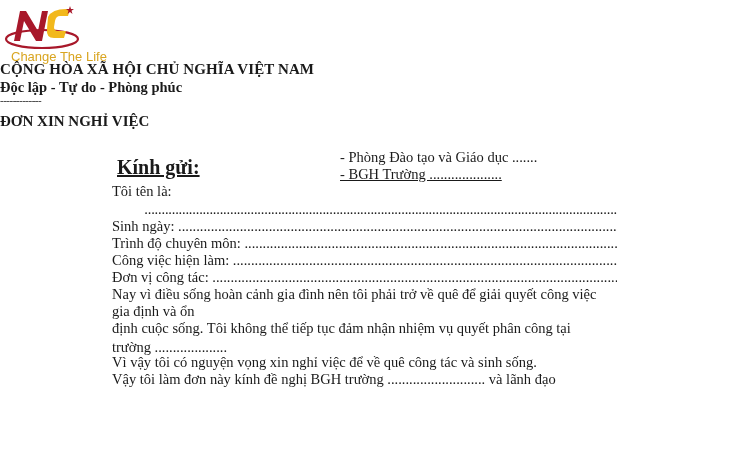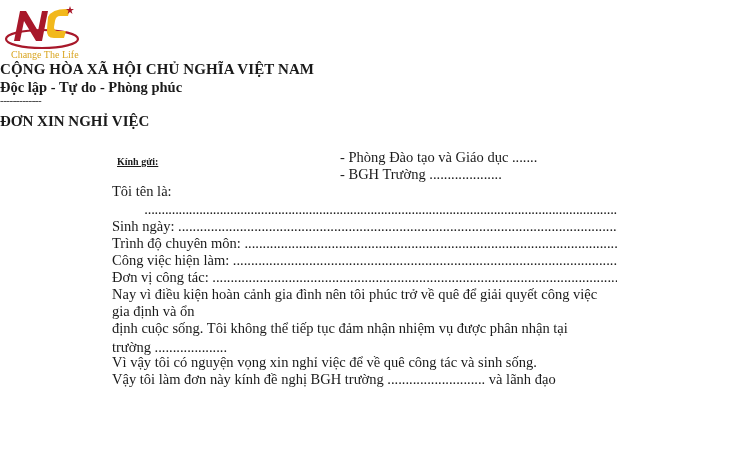--- a/index.html
+++ b/index.html
@@ -1,28 +1,28 @@
 <!DOCTYPE html>
 <html><head>
 <meta charset="utf-8">
 <style>
   html, body { margin:0; padding:0; }
   body { width:750px; height:450px; background:#ffffff; position:relative; overflow:hidden;
          font-family:"Liberation Serif", "DejaVu Serif", serif; color:#1a1a1a; }
   .logo { position:absolute; left:4px; top:3px; width:80px; height:60px; }
-  .logo-tag { position:absolute; left:11px; top:49px; font-family:Liberation Serif, serif;
-              font-size:10px; color:#d9a520; white-space:nowrap; }
+  .logo-tag { position:absolute; left:11px; top:49px; font-family:Liberation Sans, sans-serif;
+              font-size:13px; color:#d9a520; white-space:nowrap; }
   .center { position:absolute; left:0; width:730px; text-align:left; font-weight:bold; white-space:nowrap; }
   .t1 { top:61px; font-size:15px; letter-spacing:0.1px; }
   .t2 { top:79px; font-size:14.5px; }
   .t3 { top:94px; font-size:11px; font-weight:normal; letter-spacing:-0.5px; }
   .t4 { top:113px; font-size:15px;font-family:Liberation Serif, serif; }
-  .kinh { position:absolute; left:117px; top:156px; font-size:10px; font-weight:bold;text-decoration:underline; }
+  .kinh { position:absolute; left:117px; top:156px; font-size:20px; font-weight:bold;text-decoration:underline; }
   .rcpt { position:absolute; left:340px; font-size:14.5px; white-space:nowrap; }
-  .r1 { top:149px; } .r2 { top:166px; }
+  .r1 { top:149px; } .r2 { top:166px;text-decoration:underline; }
   .line { position:absolute; left:112px; font-size:14.5px; white-space:nowrap; overflow:hidden; line-height:17px;text-align:right; }
   .fill { width:505px; }
   .dots { letter-spacing:-0.2px; }
 </style>
 </head>
 <body>
 
 <div>
   <svg class="logo" viewBox="0 0 80 60">
     <ellipse cx="38" cy="36" rx="36" ry="9" fill="none" stroke="#a8182a" stroke-width="2.2"></ellipse>
@@ -42,18 +42,18 @@
 <div class="kinh">Kính gửi:</div>
 <div class="rcpt r1">- Phòng Đào tạo và Giáo dục .......</div>
 <div class="rcpt r2">- BGH Trường ....................</div>
 
 <div class="line" style="top:183px">Tôi tên là:</div>
 <div class="line fill dots" style="top:201px">..........................................................................................................................................</div>
 <div class="line fill" style="top:218px">Sinh ngày: ...........................................................................................................................</div>
 <div class="line fill" style="top:235px">Trình độ chuyên môn: ...........................................................................................................</div>
 <div class="line fill" style="top:252px">Công việc hiện làm: ...............................................................................................................</div>
 <div class="line fill" style="top:269px">Đơn vị công tác: ....................................................................................................................</div>
-<div class="line" style="top:286px">Nay vì điều kiện hoàn cảnh gia đình nên tôi phúc trở về quê để giải quyết công việc</div>
+<div class="line" style="top:286px">Nay vì điều sống hoàn cảnh gia đình nên tôi phải trở về quê để giải quyết công việc</div>
 <div class="line" style="top:303px">gia định và ổn</div>
-<div class="line" style="top:320px">định cuộc sống. Tôi không thể tiếp tục đảm nhận nhiệm vụ được phân nhận tại</div>
+<div class="line" style="top:320px">định cuộc sống. Tôi không thể tiếp tục đảm nhận nhiệm vụ quyết phân công tại</div>
 <div class="line" style="top:339px">trường ....................</div>
 <div class="line" style="top:354px">Vì vậy tôi có nguyện vọng xin nghỉ việc để về quê công tác và sinh sống.</div>
 <div class="line" style="top:371px">Vậy tôi làm đơn này kính đề nghị BGH trường ........................... và lãnh đạo</div>
 
 </body></html>

